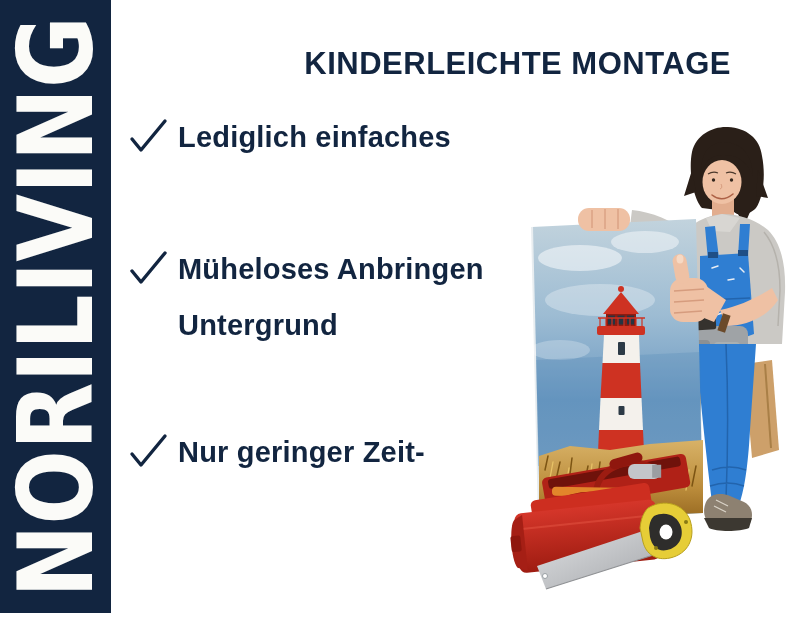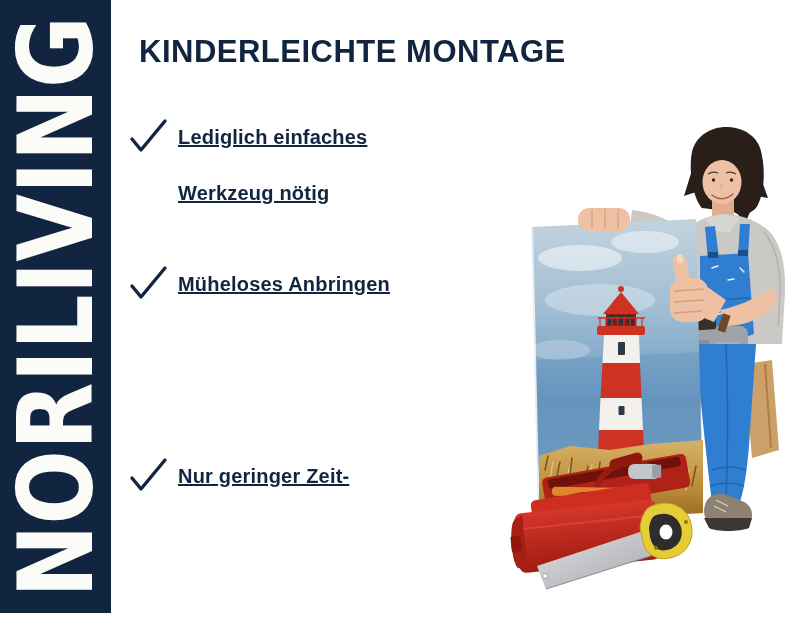--- a/index.html
+++ b/index.html
@@ -10,32 +10,32 @@
   .banner{position:absolute;left:0;top:0;width:111px;height:613px;background:var(--navy,#122540);}
   .banner-rot{position:absolute;left:0;top:613px;width:613px;height:111px;
               transform:rotate(-90deg);transform-origin:0 0;
               display:flex;align-items:center;justify-content:center;}
   .banner-text{display:inline-block;color:var(--cream,#fbfbf8);
                font-family:"DejaVu Sans",sans-serif;font-weight:bold;
                font-size:103px;letter-spacing:0px;white-space:nowrap;
                transform:scaleX(0.85);transform-origin:center;}
 
   
-  .heading{position:absolute;left:135px;top:30px;width:580px;margin:4px;
-           text-align:left;color:var(--navy,#122540);
+  .heading{position:absolute;left:135px;top:30px;width:580px;margin:16px;
+           text-align:right;color:var(--navy,#122540);
            font-size:31px;font-weight:bold;letter-spacing:0.5px;}
 
   
   .check-item{position:absolute;left:127px;width:390px;padding-left:51px;box-sizing:border-box;}
-  .check-item .line{font-size:20px;font-weight:bold;line-height:56px;
-                    color:var(--navy,#122540);letter-spacing:0.2px;white-space:nowrap;text-decoration:underline;}
+  .check-item .line{font-size:29px;font-weight:bold;line-height:56px;
+                    color:var(--navy,#122540);letter-spacing:0.2px;white-space:nowrap;}
   .check-glyph{position:absolute;left:0;top:6px;width:42px;height:40px;}
   .check-glyph polyline{fill:none;stroke:var(--navy,#122540);stroke-width:3.4;
                         stroke-linecap:round;stroke-linejoin:round;}
-  .item-1{top:109px;} .item-2{top:256px;} .item-3{top:448px;}
+  .item-1{top:109px;} .item-2{top:241px;} .item-3{top:424px;}
 
   .photo{position:absolute;left:480px;top:120px;width:319px;height:499px;}
 </style>
 </head>
 <body>
 
 <div class="stage">
 
   <div class="banner">
     <div class="banner-rot">
@@ -43,28 +43,28 @@
     </div>
   </div>
 
   <h1 class="heading">KINDERLEICHTE MONTAGE</h1>
 
   <div class="check-item item-1">
     <svg class="check-glyph" viewBox="0 0 42 40">
       <polyline points="5,24 14,35 38,6"></polyline>
     </svg>
     <div class="line">Lediglich einfaches</div>
-    <div class="line">Werkzeug nötig</div>
   </div>
 
   <div class="check-item item-2">
     <svg class="check-glyph" viewBox="0 0 42 40">
       <polyline points="5,24 14,35 38,6"></polyline>
     </svg>
     <div class="line">Müheloses Anbringen</div>
+    <div class="line">Untergrund</div>
   </div>
 
   <div class="check-item item-3">
     <svg class="check-glyph" viewBox="0 0 42 40">
       <polyline points="5,24 14,35 38,6"></polyline>
     </svg>
     <div class="line">Nur geringer Zeit-</div>
   </div>
 
   <svg class="photo" viewBox="480 120 319 499">

